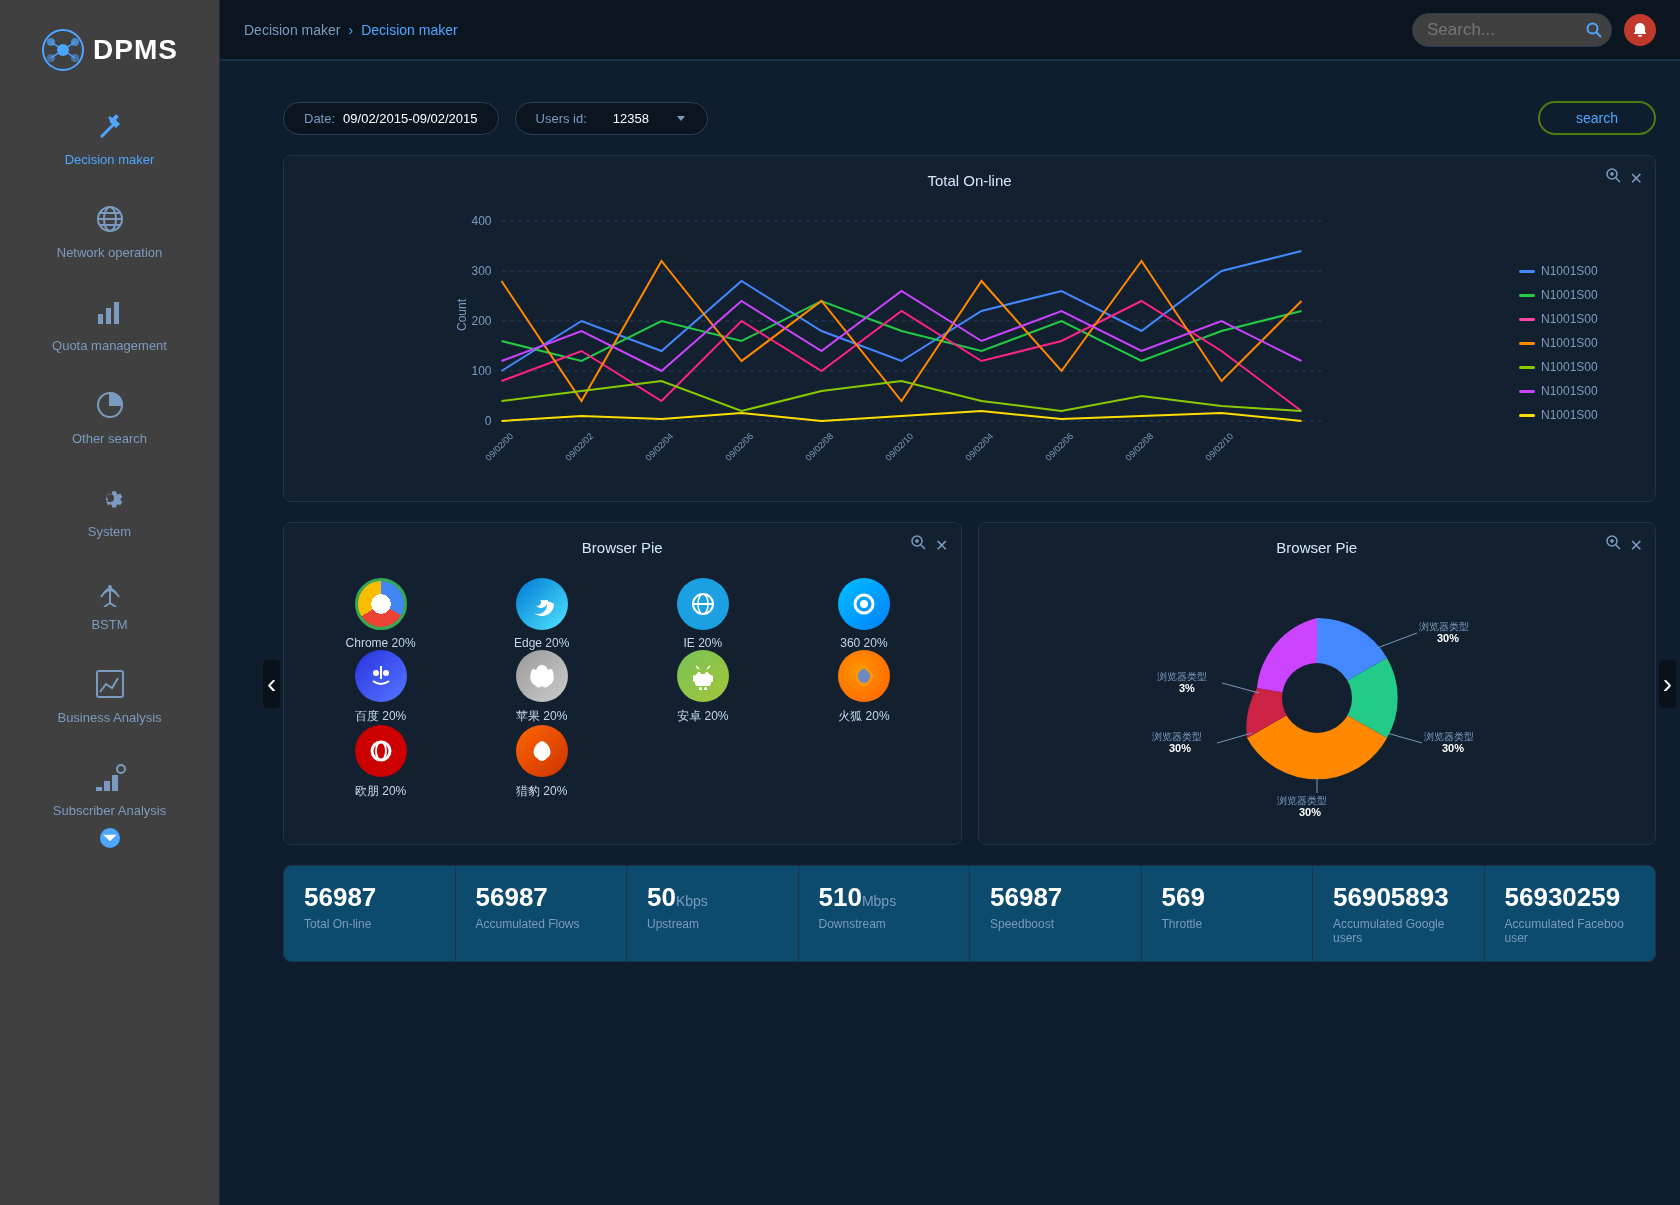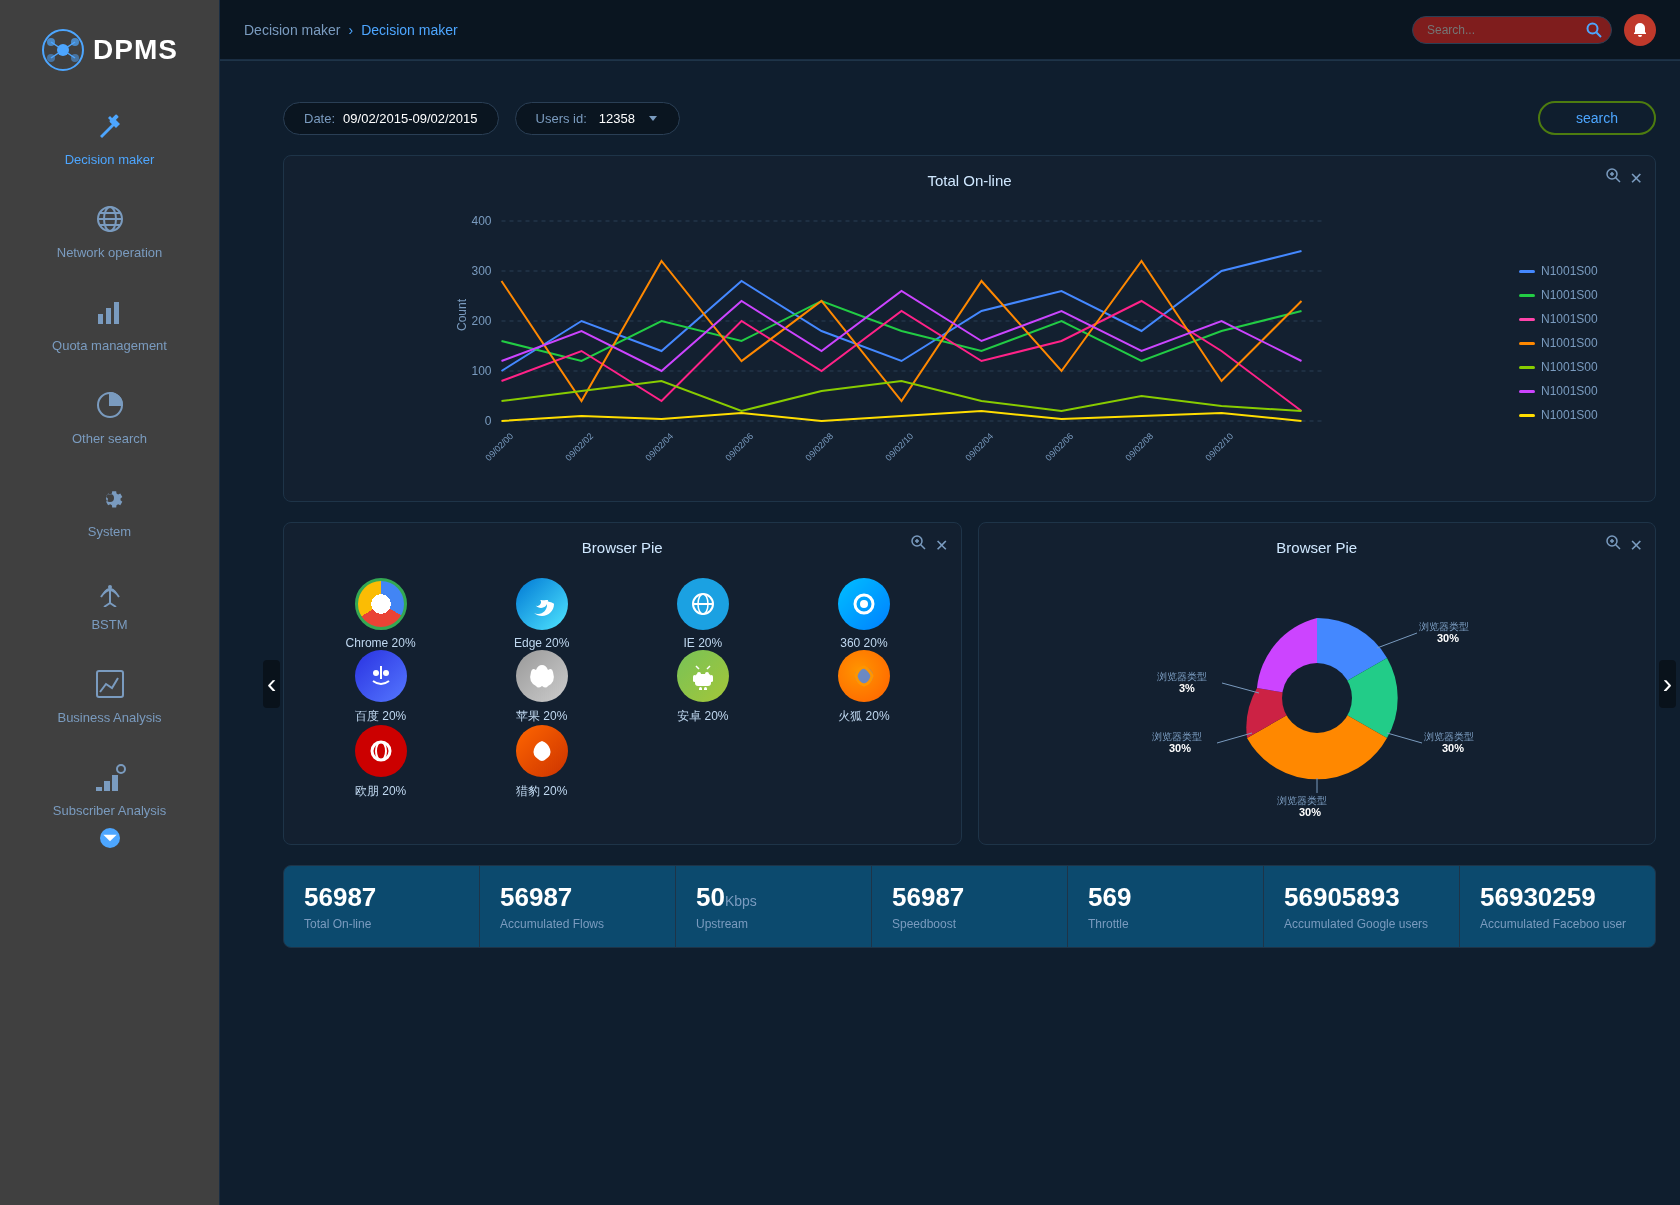--- a/index.html
+++ b/index.html
@@ -85,26 +85,26 @@
     .breadcrumb .active-crumb { color: #4da6ff; }
     .header-right {
       display: flex;
       align-items: center;
       gap: 12px;
     }
     .search-input-wrap {
       position: relative;
     }
     .search-input {
-      background: #7f1d1d;
+      background: #404040;
       border: 1px solid #2a3f55;
       border-radius: 20px;
       padding: 6px 36px 6px 14px;
       color: #7a9bbf;
-      font-size: 12px;
+      font-size: 17px;
       width: 200px;
       outline: none;
     }
     .search-icon-btn {
       position: absolute;
       right: 10px; top: 50%;
       transform: translateY(-50%);
       background: none;
       border: none;
       cursor: pointer;
@@ -148,21 +148,21 @@
     .date-label { color: #7a9bbf; }
     .users-select {
       background: #0a1520;
       border: 1px solid #2a3f55;
       border-radius: 20px;
       padding: 8px 20px;
       color: #fff;
       font-size: 13px;
       display: flex;
       align-items: center;
-      gap: 12px;
+      gap: 26px;
       cursor: pointer;
     }
     .search-btn {
       background: transparent;
       border: 2px solid #4d7c0f;
       border-radius: 20px;
       padding: 7px 36px;
       color: #4da6ff;
       font-size: 14px;
       cursor: pointer;
@@ -766,20 +766,26 @@
         <div class="stat-number">56987</div>
         <div class="stat-label">Accumulated Flows</div>
       </div>
       <div class="stat-item">
         <div class="stat-number">
           <span>50</span><span class="unit">Kbps</span>
         </div>
         <div class="stat-label">Upstream</div>
       </div>
       <div class="stat-item">
+        <div class="stat-number">
+          <span>510</span><span class="unit">Mbps</span>
+        </div>
+        <div class="stat-label">Downstream</div>
+      </div>
+      <div class="stat-item">
         <div class="stat-number">56987</div>
         <div class="stat-label">Speedboost</div>
       </div>
       <div class="stat-item">
         <div class="stat-number">569</div>
         <div class="stat-label">Throttle</div>
       </div>
       <div class="stat-item">
         <div class="stat-number">56905893</div>
         <div class="stat-label">Accumulated Google users</div>

